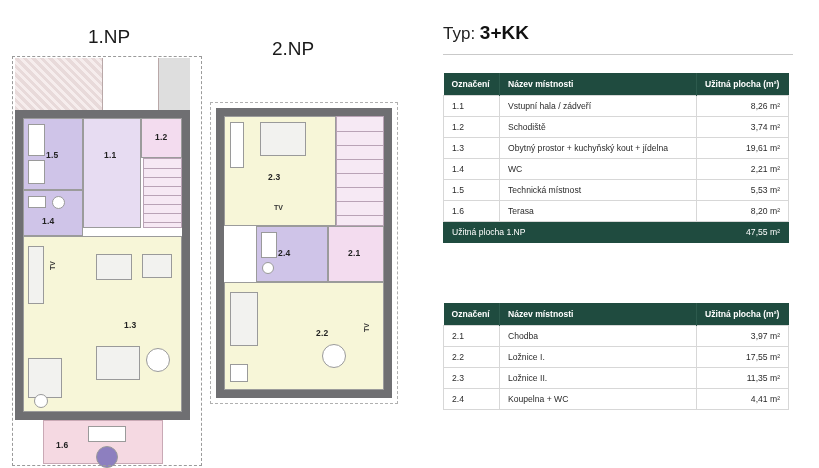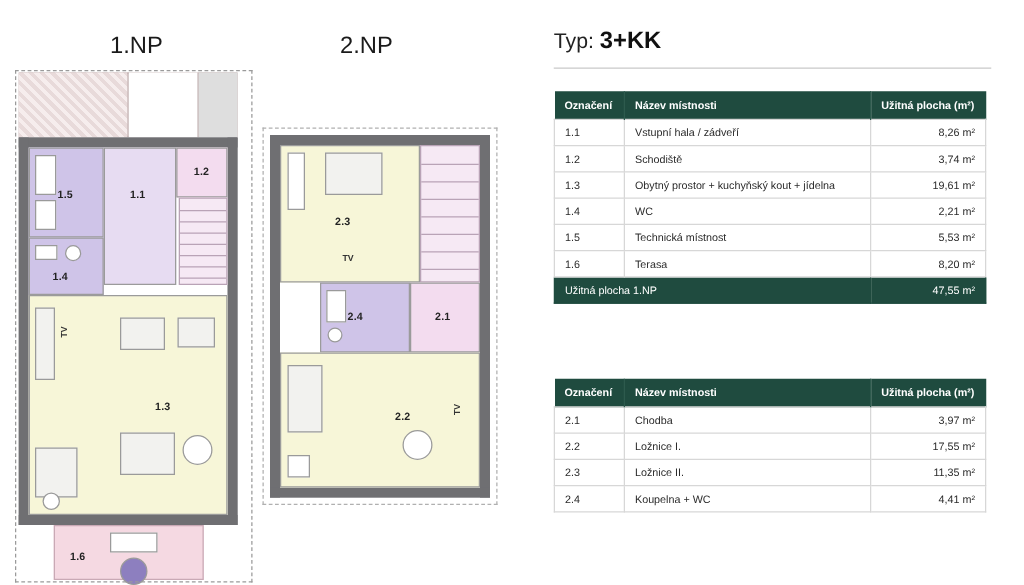--- a/index.html
+++ b/index.html
@@ -16,21 +16,21 @@
   
   .plans { position:absolute; left:0; top:0; width:420px; height:468px; }
 
   .plan-title {
     position:absolute;
     font-size:19px;
     color:#1a1a1a;
     font-family:Liberation Sans, sans-serif;
   }
   #t1 { left:88px; top:26px; }
-  #t2 { left:272px; top:26px; }
+  #t2 { left:272px; top:38px; }
 
   .floor { position:absolute; }
   .room { position:absolute; border:1px solid #9b9b9b; }
   .lbl {
     position:absolute;
     font-size:8.5px;
     font-weight:bold;
     color:#222;
     letter-spacing:.2px;
   }

